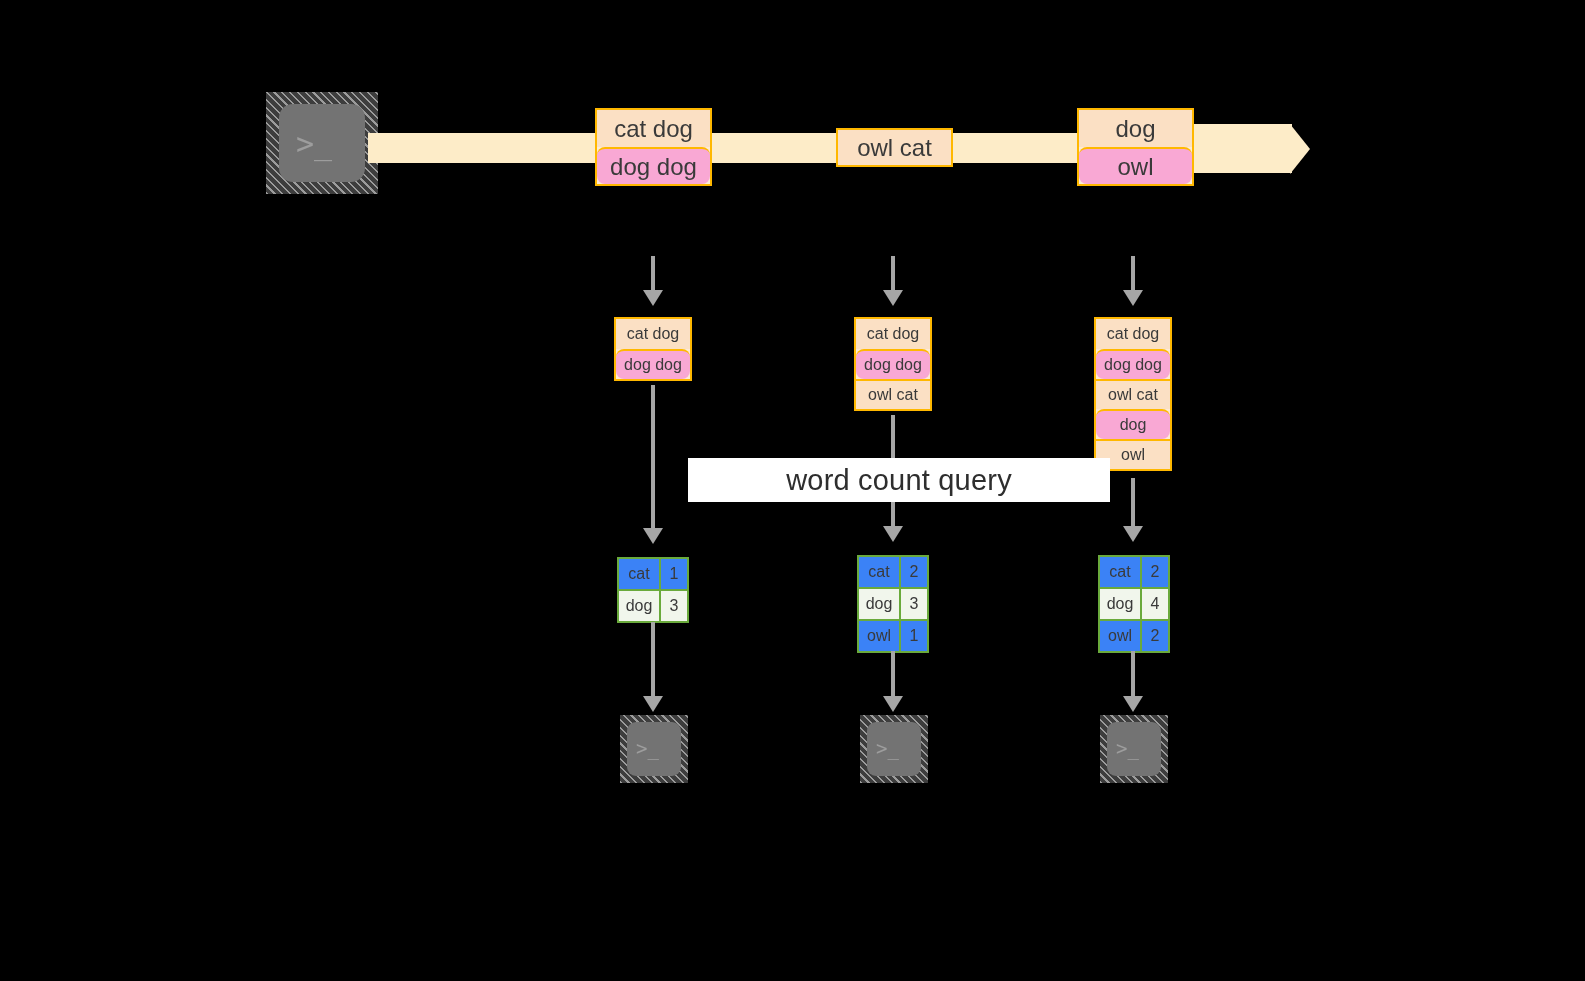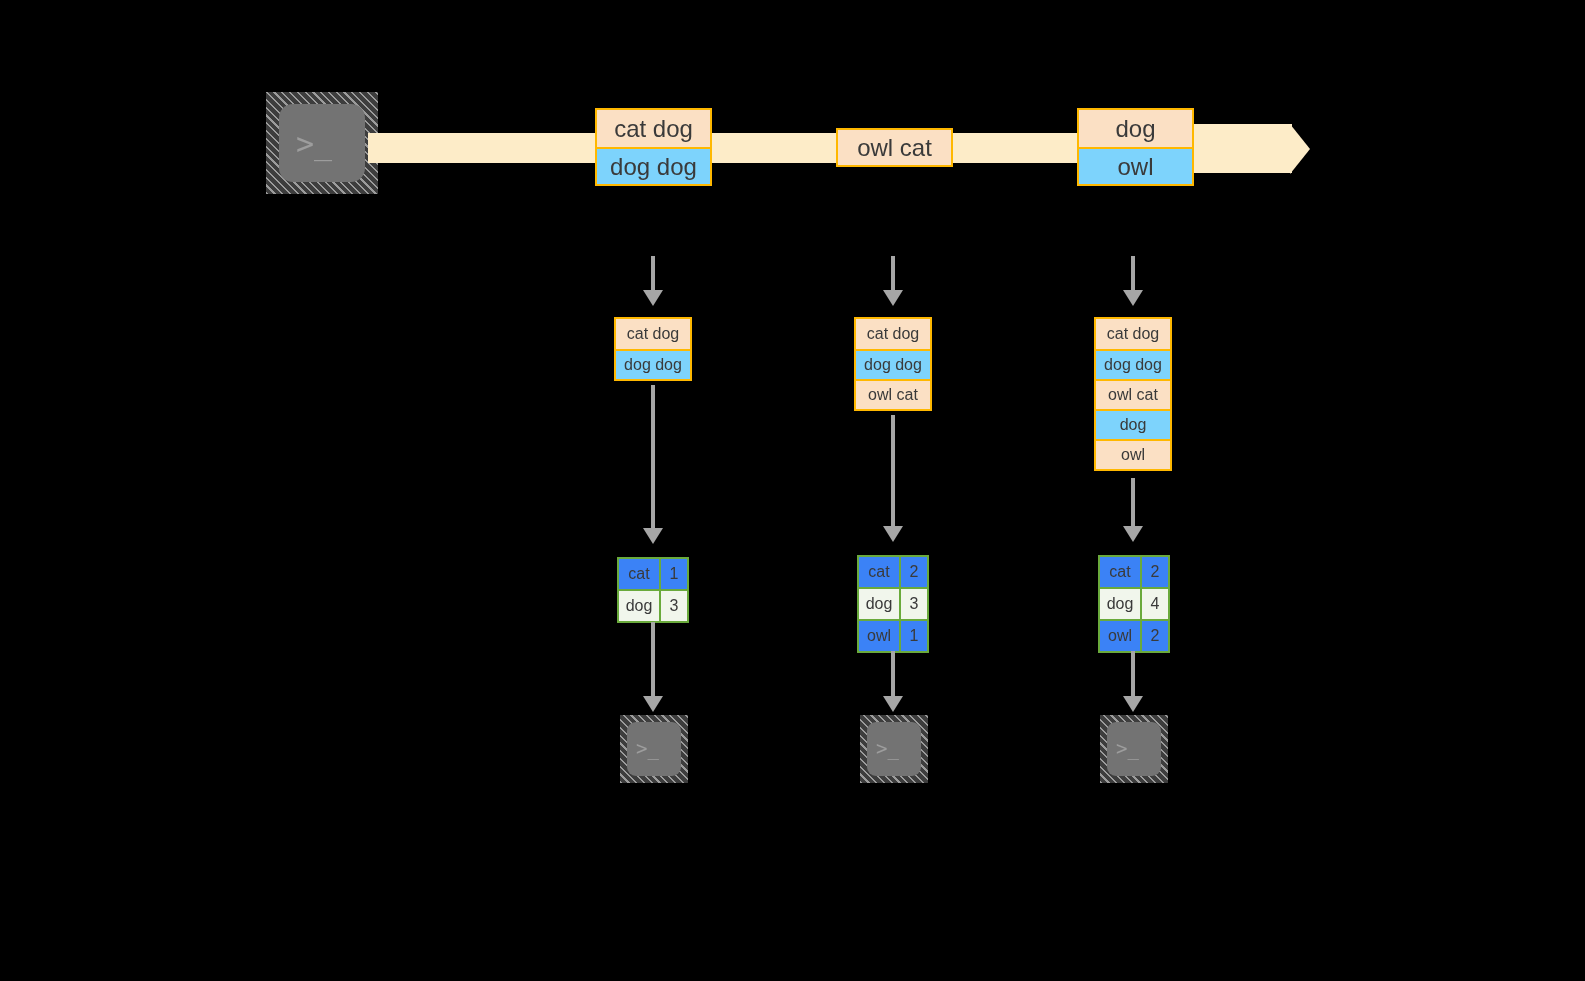--- a/index.html
+++ b/index.html
@@ -69,21 +69,21 @@
   }
   .orow {
     box-sizing: border-box;
     display: flex;
     align-items: center;
     justify-content: center;
     color: #3a3a3a;
     white-space: nowrap;
   }
   .orow.alt-a { background: #fbe0c4; }
-  .orow.alt-b { background: #7dd3fc; }
+  .orow.alt-b { background: #f9a8d4; border-radius: 8px; }
   .orow + .orow { border-top: 2.5px solid #ffb800; }
 
   .obox.top-big .orow { height: 37px; font-size: 24px; }
   .obox.top-single .orow { height: 35px; font-size: 24px; }
   .obox.batch .orow  { height: 30px; font-size: 16px; }
 
   
   .gbox {
     position: absolute;
     box-sizing: border-box;
@@ -270,14 +270,17 @@
 
   <div class="conn-line" style="left:1131px; top:651px; height:50px;"></div>
   <div class="conn-head" style="left:1123px; top:696px;"></div>
 
   <div class="terminal" style="left:1100px; top:715px; width:68px; height:68px;">
     <div class="hatch"></div>
     <div class="body" style="left:7px; top:7px; right:7px; bottom:7px; border-radius:9px;"></div>
     <div class="glyph" style="left:16px; top:24px; font-size:19px;">&gt;_</div>
   </div>
 
+  <div class="query-banner" style="left:688px; top:458px; width:422px; height:44px;">
+    <span>word count query</span>
+  </div>
 
 </div>
 
 </body></html>

